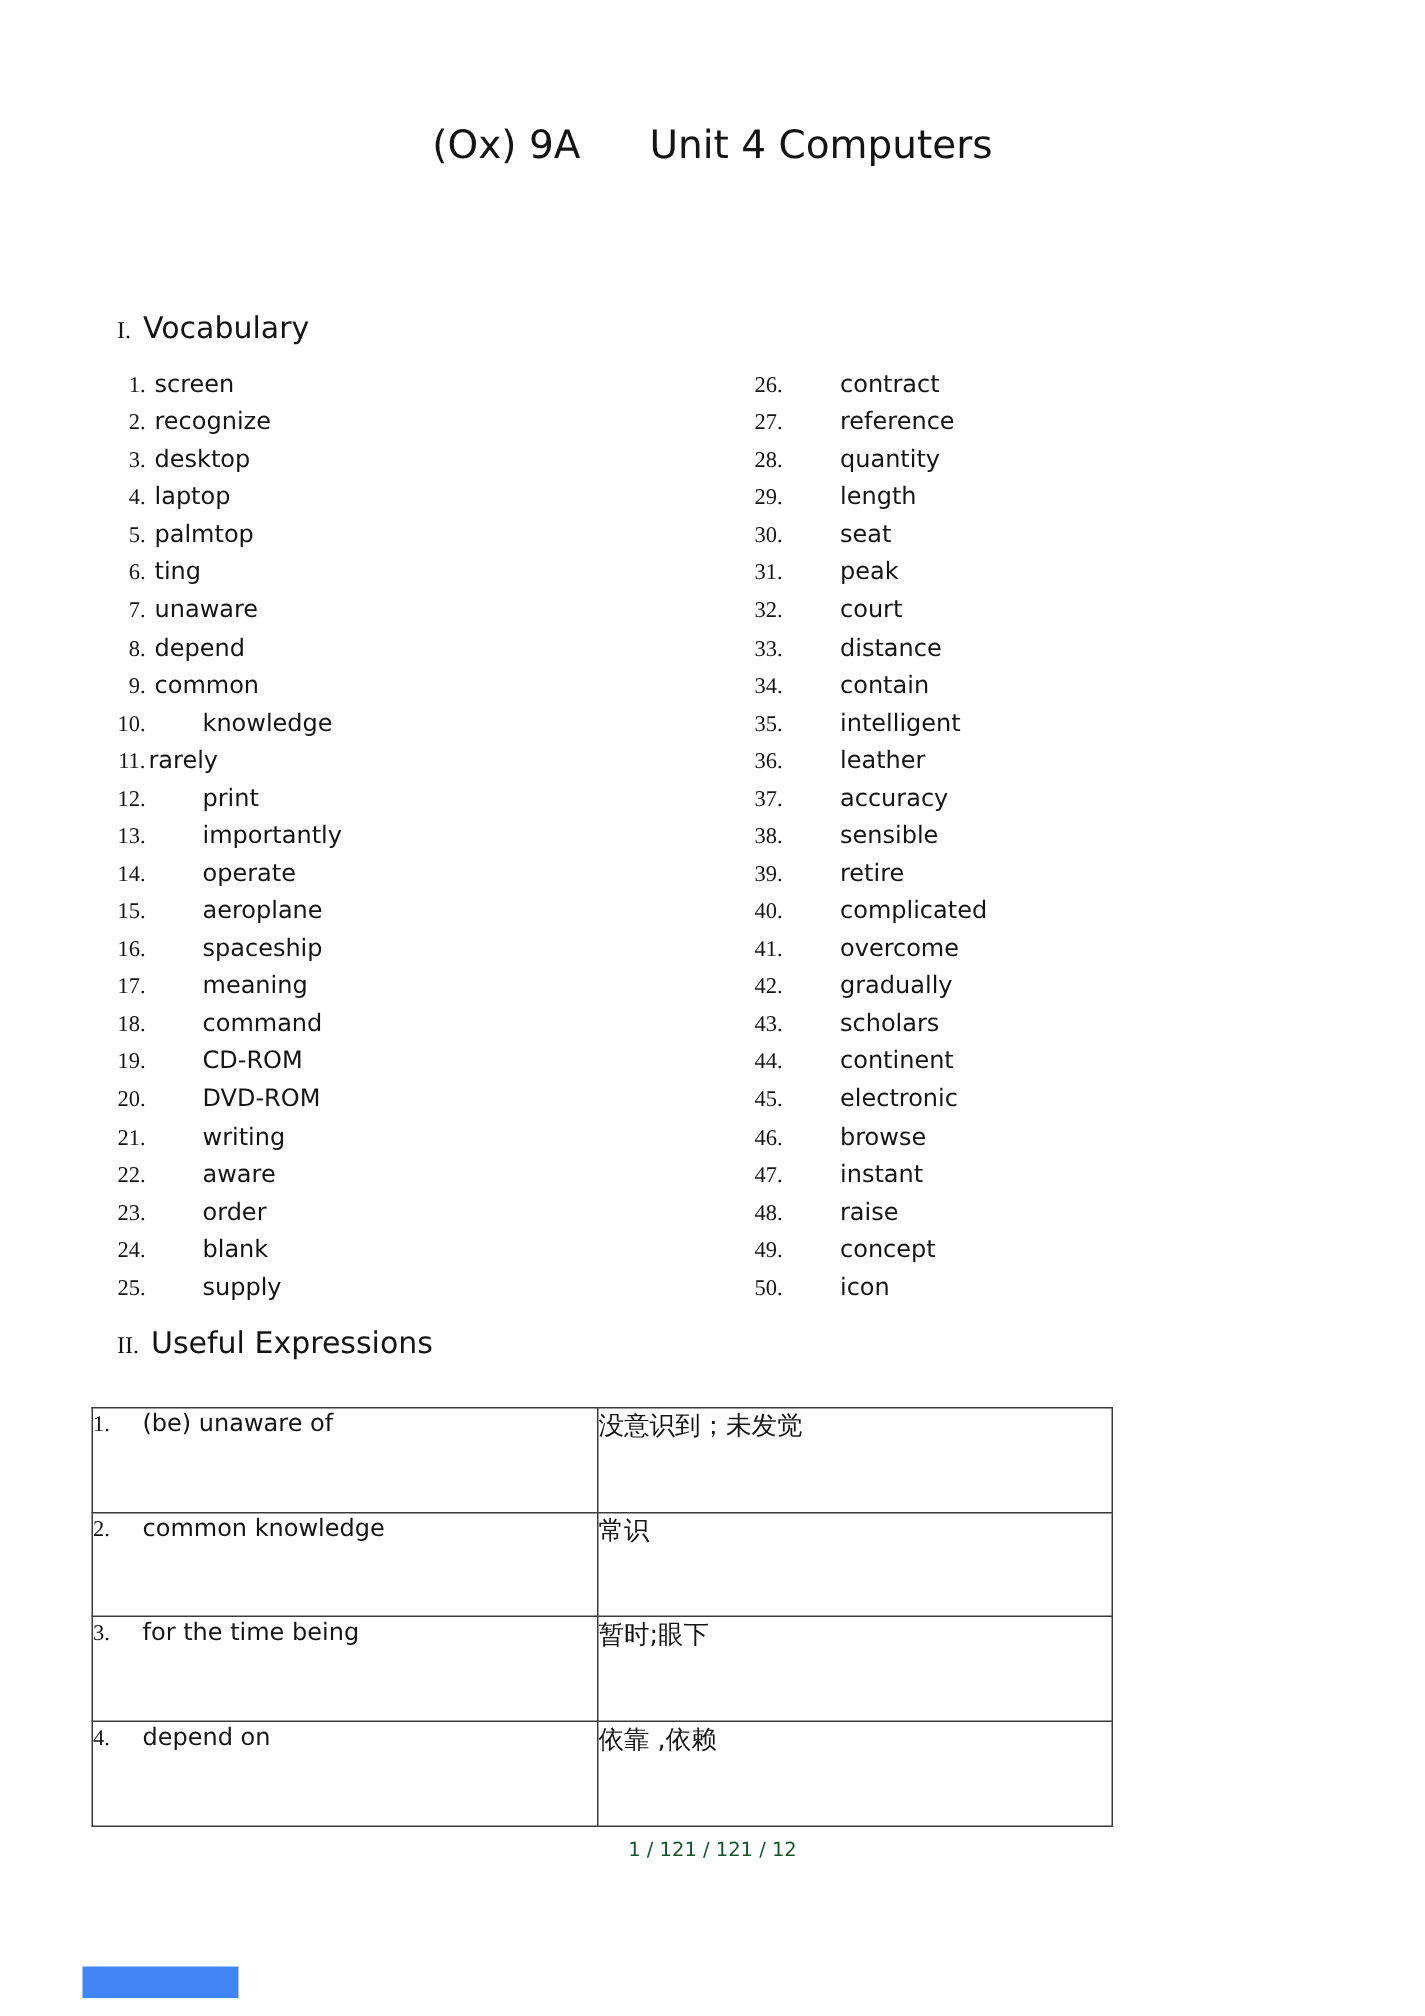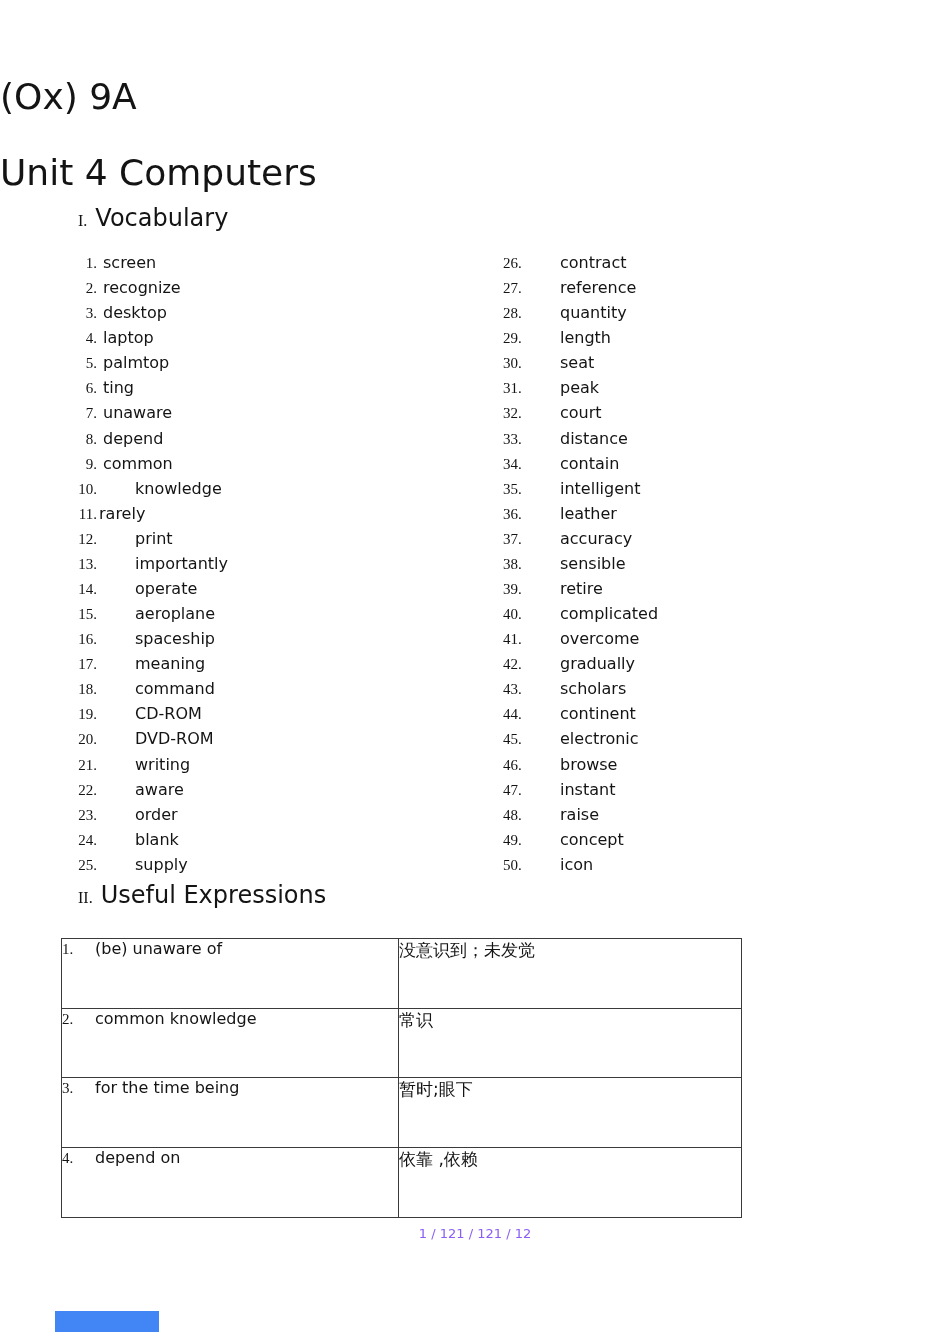--- a/index.html
+++ b/index.html
@@ -1,50 +1,50 @@
 <!DOCTYPE html>
 <html><head>
 <meta charset="utf-8">
 <style>
   html,body{margin:0;padding:0;background:#ffffff;}
   .page{position:relative;width:950px;height:1344px;background:#fff;
         font-family:"DejaVu Sans","Liberation Sans",sans-serif;color:#141414;overflow:hidden;}
 
   .title{position:absolute;top:82px;left:0;width:100%;display:flex;justify-content:center;
-         gap:46px;font-size:36px;line-height:30px;flex-direction:column;}
+         gap:46px;font-size:26px;line-height:30px;}
   .part{position:absolute;top:156px;left:0;width:100%;text-align:center;font-size:19px;}
 
   .sec{position:absolute;line-height:27px;white-space:nowrap;}
   .sec .rn{font-family:"Liberation Serif","DejaVu Serif",serif;font-size:16px;}
-  .sec .h{font-size:24px;margin-left:8px;}
+  .sec .h{font-size:20px;margin-left:8px;}
   .sec1{left:78px;top:205px;}
   .sec2{left:78px;top:882px;}
 
   .vcol{position:absolute;top:246px;}
   .vcol-left{left:66px;}
   .vcol-right{left:503px;}
-  .vi{height:25.08px;line-height:33px;white-space:nowrap;}
+  .vi{height:25.08px;line-height:19px;white-space:nowrap;}
   .vnum{display:inline-block;width:31px;text-align:right;
         font-family:"Liberation Serif","DejaVu Serif",serif;font-size:15px;}
   .vnum-r{display:inline-block;width:57px;text-align:left;
         font-family:Liberation Serif, serif;font-size:15px;}
   .vword{font-size:16px;}
   .a{margin-left:6px;}
   .b{margin-left:38px;}
   .t{margin-left:2px;}
 
   table.extable{position:absolute;left:61px;top:938px;width:678px;
         border-collapse:collapse;table-layout:fixed;}
   table.extable td{border:1px solid #3a3a3a;vertical-align:top;padding:0;}
   td.c-en{width:336px;height:68.7px;padding:8px 0 0 7px;}
   td.c-zh{width:342px;padding:17px 0 0 11px;font-size:17px;}
   .enum{display:inline-block;width:33px;font-family:"Liberation Serif","DejaVu Serif",serif;font-size:15px;}
   .etext{font-size:16px;}
 
-  .footer{position:absolute;top:1226px;left:0;width:100%;text-align:center;font-size:13px;color:#8b5cf6;}
+  .footer{position:absolute;top:1226px;left:0;width:100%;text-align:center;font-size:13px;color:#14532d;}
   .hbar{position:absolute;left:55px;top:1311px;width:104px;height:21px;background:#4285f4;}
 </style>
 </head>
 <body>
 
 <div class="page">
 
   <div class="title">
     <span>(Ox) 9A</span>
     <span>Unit 4 Computers</span>

